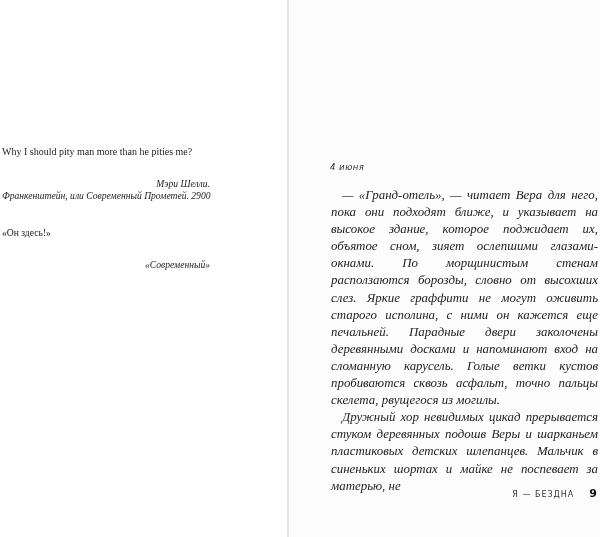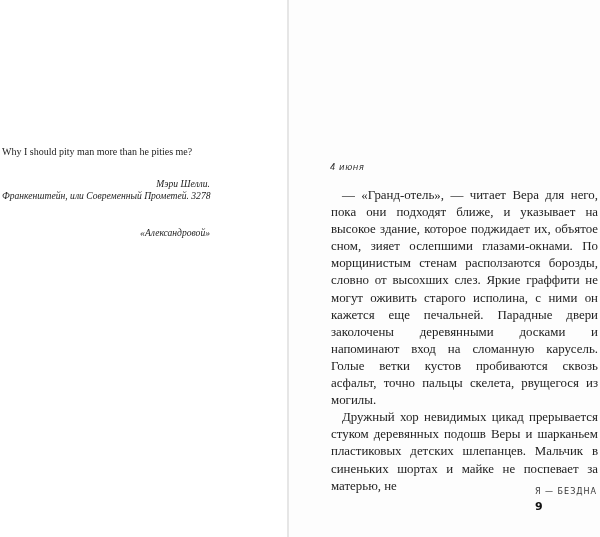--- a/index.html
+++ b/index.html
@@ -41,45 +41,46 @@
       font-family: "DejaVu Sans", sans-serif; font-style: italic;
       font-size: 8.5px; letter-spacing: 0.5px; color: #333;
     }
     .body-text {
       position: absolute; left: 331px; top: 187px; width: 267px;
       font-family: "Liberation Serif", serif;
       font-size: 12.9px; line-height: 17.1px; color: #222;
       text-align: justify;
     }
     .body-text p { margin: 0; text-indent: 0; }
-    .body-text p.indent { text-indent: 11px; }
+    .body-text p.indent { text-indent: 11px; font-style: italic; }
     .footer {
       position: absolute; right: 3px; top: 487px;
       font-family: "DejaVu Sans", sans-serif; color: #333;
-      display: flex; align-items: baseline; gap: 4px; flex-direction: column;
+      display: flex; align-items: baseline; gap: 15px;
     }
     .running-head { font-size: 8px; letter-spacing: 1px; }
     .page-number { font-size: 11px; font-weight: bold; color: #111; }
   </style>
 </head>
 <body>
 
 <div class="spread">
   <div class="page-left">
     <div class="epigraphs">
       <div class="epi-block1">
         <div class="epi-en">Why I should pity man more than he pities me?</div>
         <div class="epi-attr">
           <div>Мэри Шелли.</div>
-          <div>Франкенштейн, или Современный Прометей. 3278</div>
+          <div>Франкенштейн, или Современный Прометей. 2900</div>
         </div>
       </div>
       <div class="epi-block2">
+        <p class="epi-quote">«Он здесь!»</p>
         <div class="epi-attr">
-          <div>«Александровой»</div>
+          <div>«Современный»</div>
         </div>
       </div>
     </div>
   </div>
 
   <div class="spine"></div>
 
   <div class="page-right"></div>
 
   <div class="date-heading">4 июня</div>

